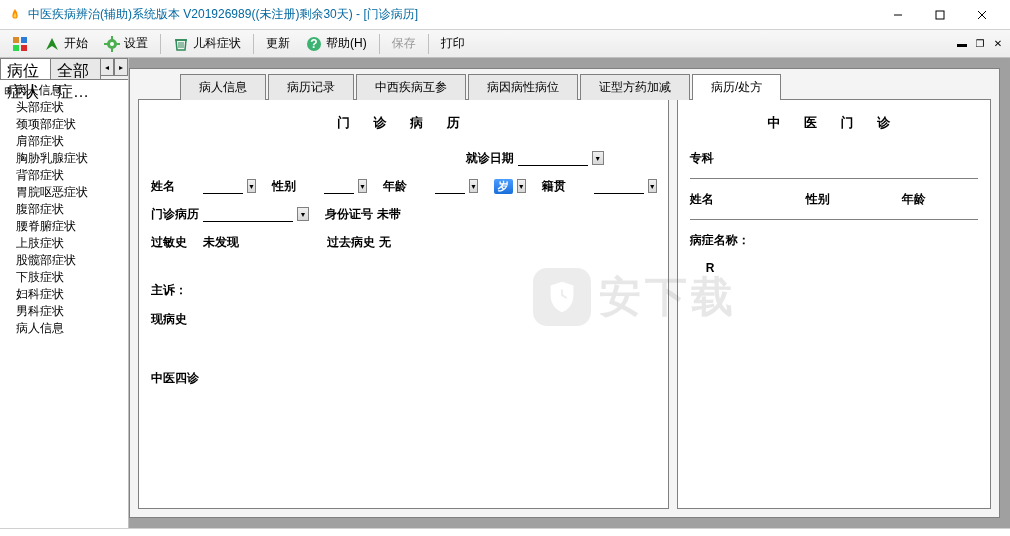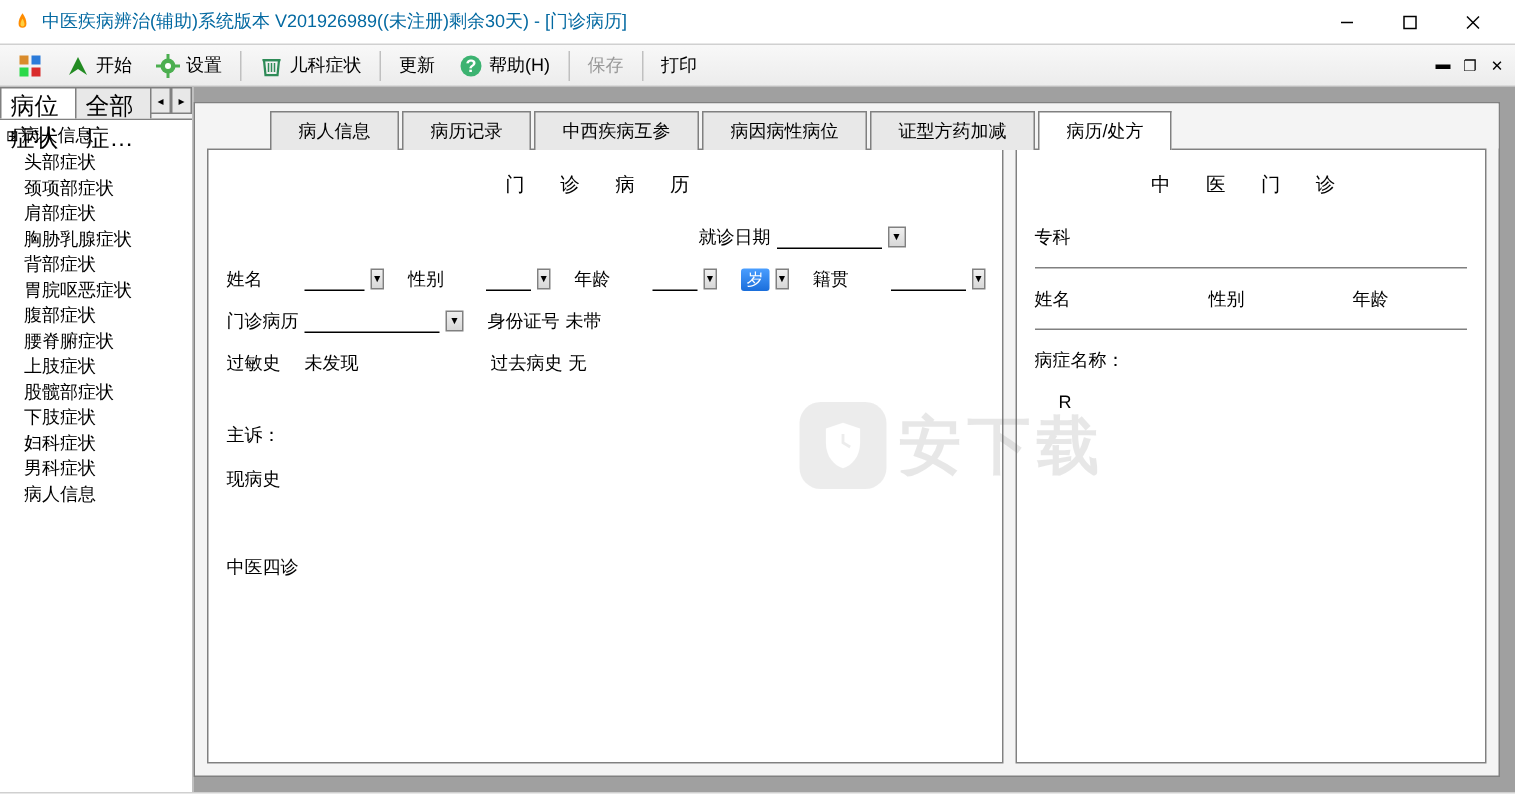--- a/index.html
+++ b/index.html
@@ -35,21 +35,21 @@
 .tree-item.root::before { content: "⊞"; margin-right: 2px; font-size: 10px; }
 
 .content { flex: 1; background: #a0a0a0; padding: 10px 10px 10px 0; position: relative; }
 .content-inner { background: #f4f4f4; border: 1px solid #808080; height: 100%; display: flex; flex-direction: column; }
 
 .doc-tabs { display: flex; padding: 4px 50px 0 50px; background: #f4f4f4; }
 .doc-tab { padding: 4px 18px; border: 1px solid #808080; border-bottom: none; background: #e8e8e8; margin-right: 2px; cursor: pointer; position: relative; top: 1px; }
 .doc-tab.active { background: #fff; z-index: 2; }
 
 .panels { flex: 1; display: flex; gap: 8px; padding: 0 8px 8px 8px; }
-.panel { background: #fff; border: 1px solid #808080; padding: 8px 12px; overflow: hidden; }
+.panel { background: #fff; border: 1px solid #808080; padding: 8px 12px; overflow: hidden; font-weight: bold; }
 .panel.left { flex: 7; }
 .panel.right { flex: 4; }
 
 .panel-title { text-align: center; letter-spacing: 10px; padding: 6px 0 12px 0; font-size: 13px; }
 
 .form-row { display: flex; align-items: center; min-height: 28px; gap: 4px; }
 .form-label { min-width: 48px; }
 .form-field { border-bottom: 1px solid #000; min-width: 40px; height: 16px; display: inline-block; }
 .dropdown-arrow { width: 12px; height: 14px; border: 1px solid #808080; background: linear-gradient(#f0f0f0,#d8d8d8); display: inline-flex; align-items: center; justify-content: center; font-size: 7px; cursor: pointer; margin-right: 12px; }
 .selected-val { background: #0078d7; color: #fff; padding: 0 4px; }

